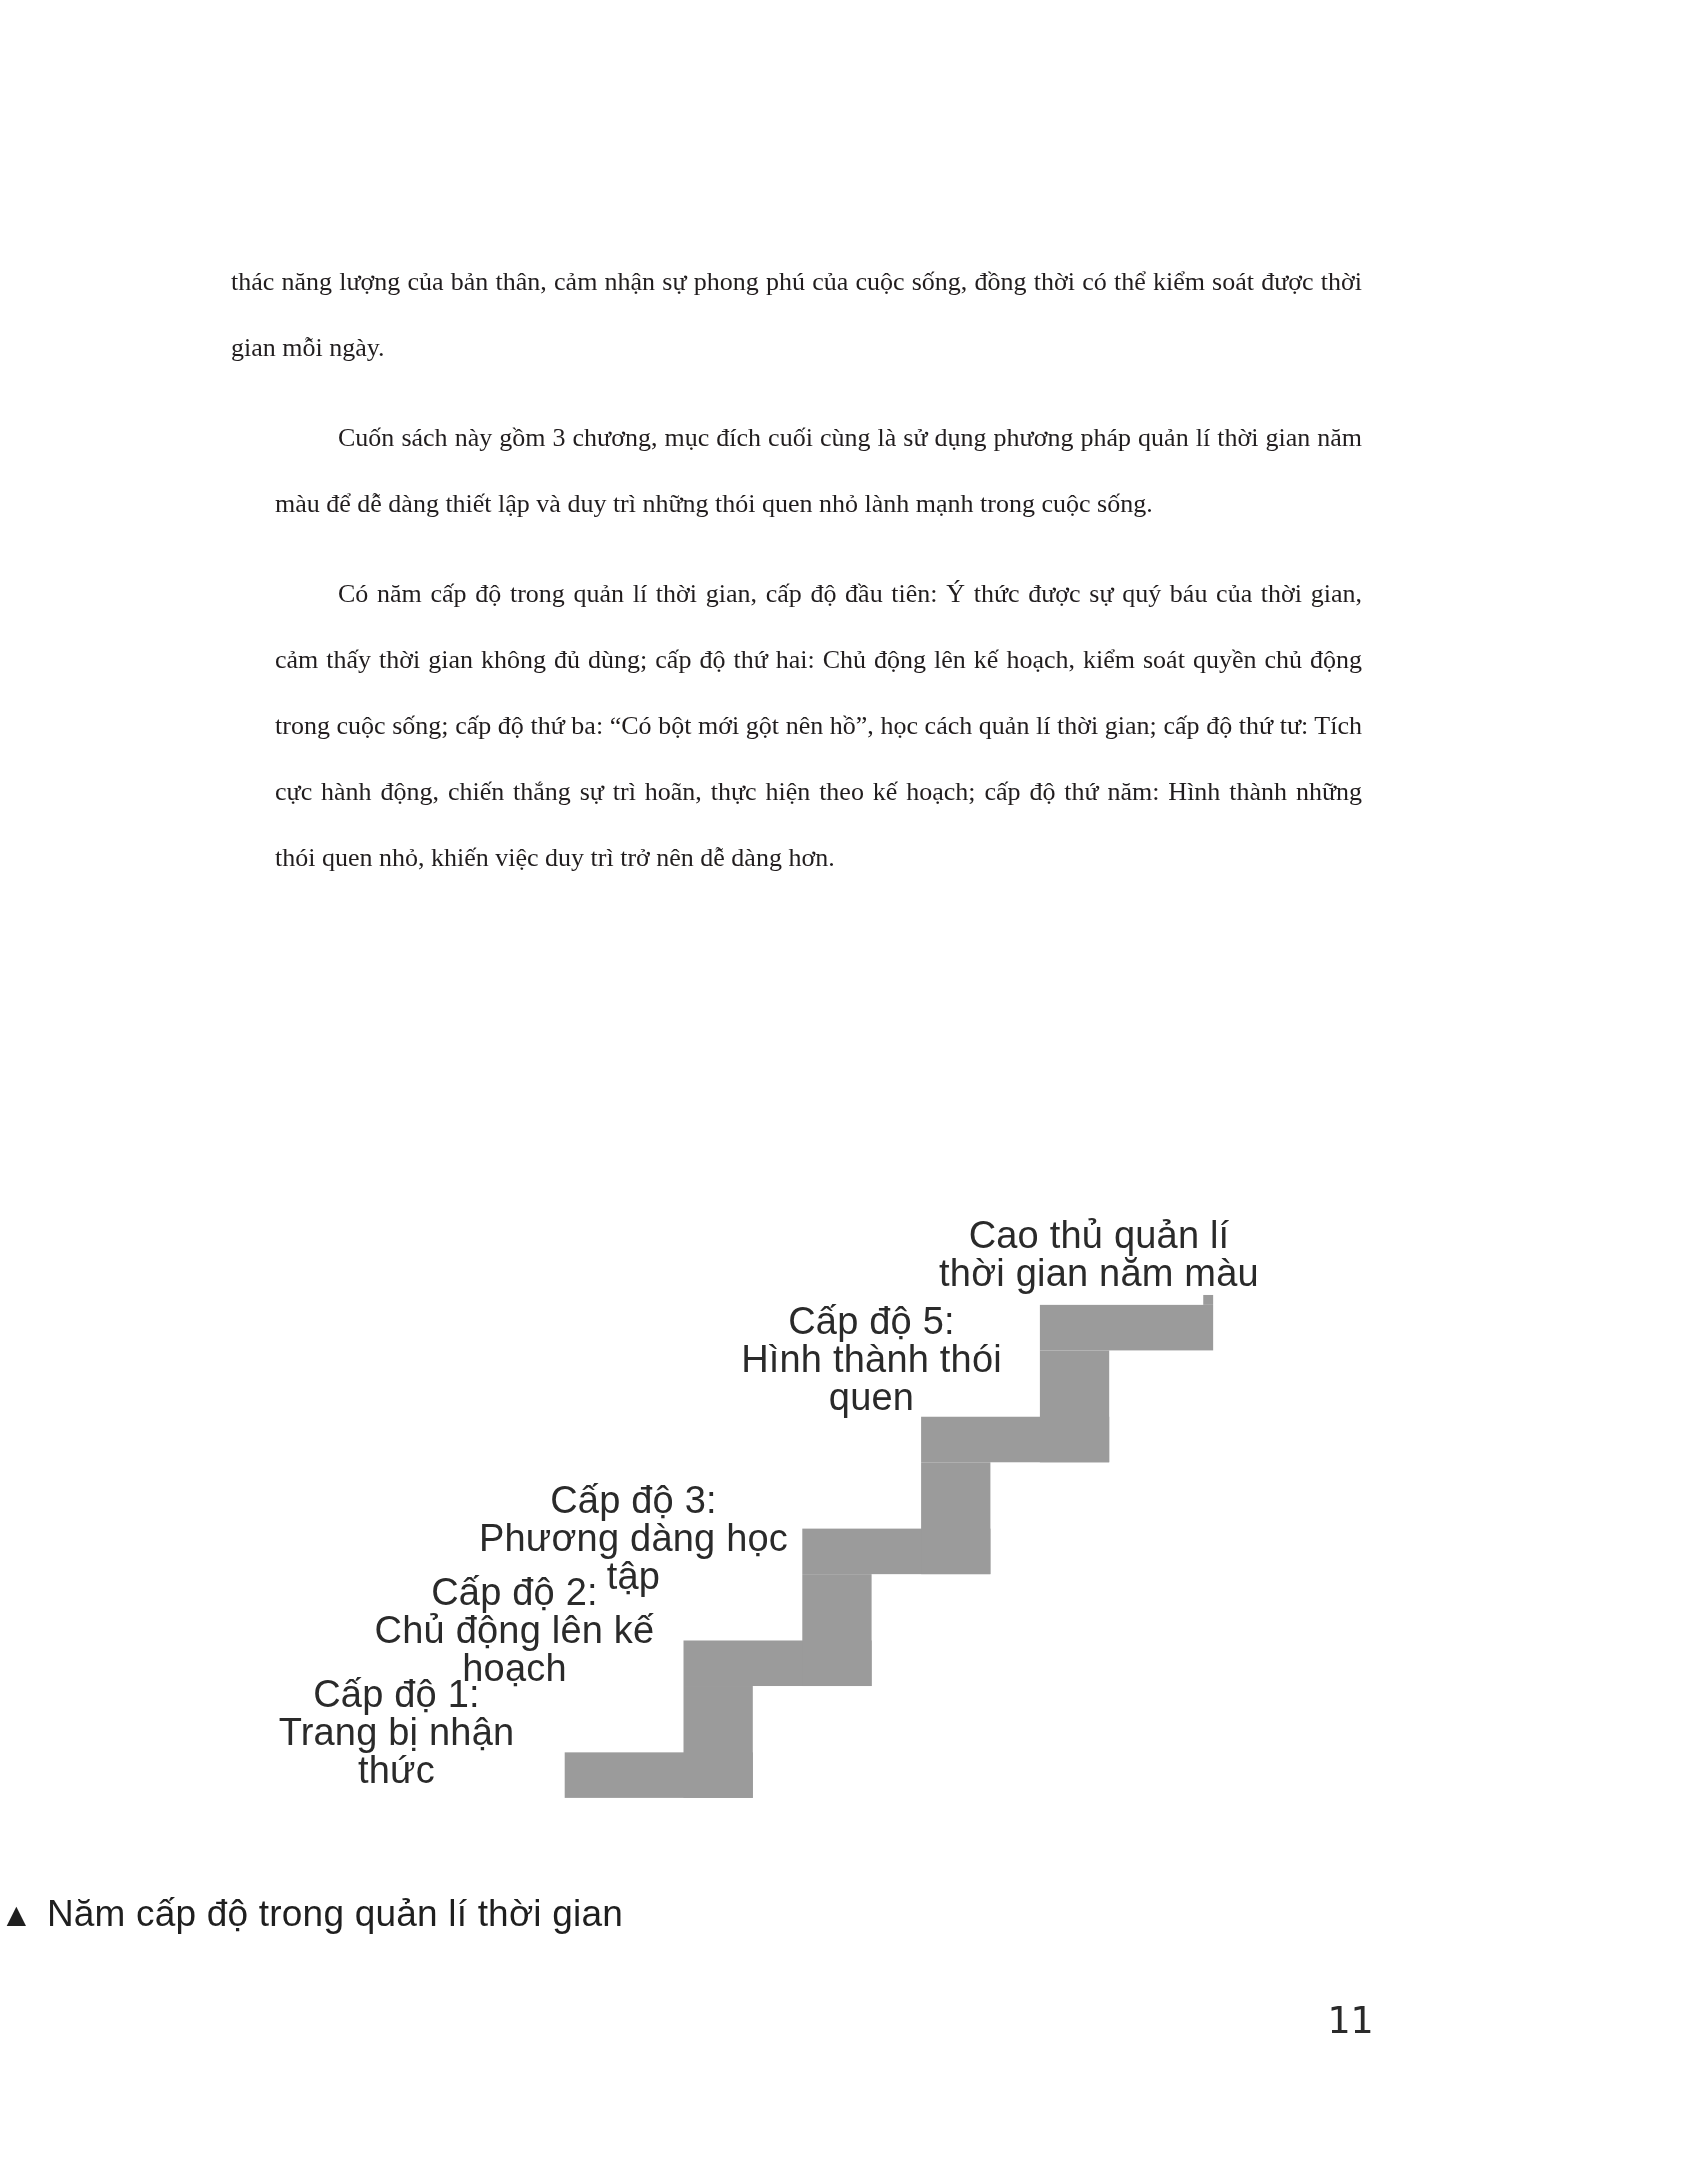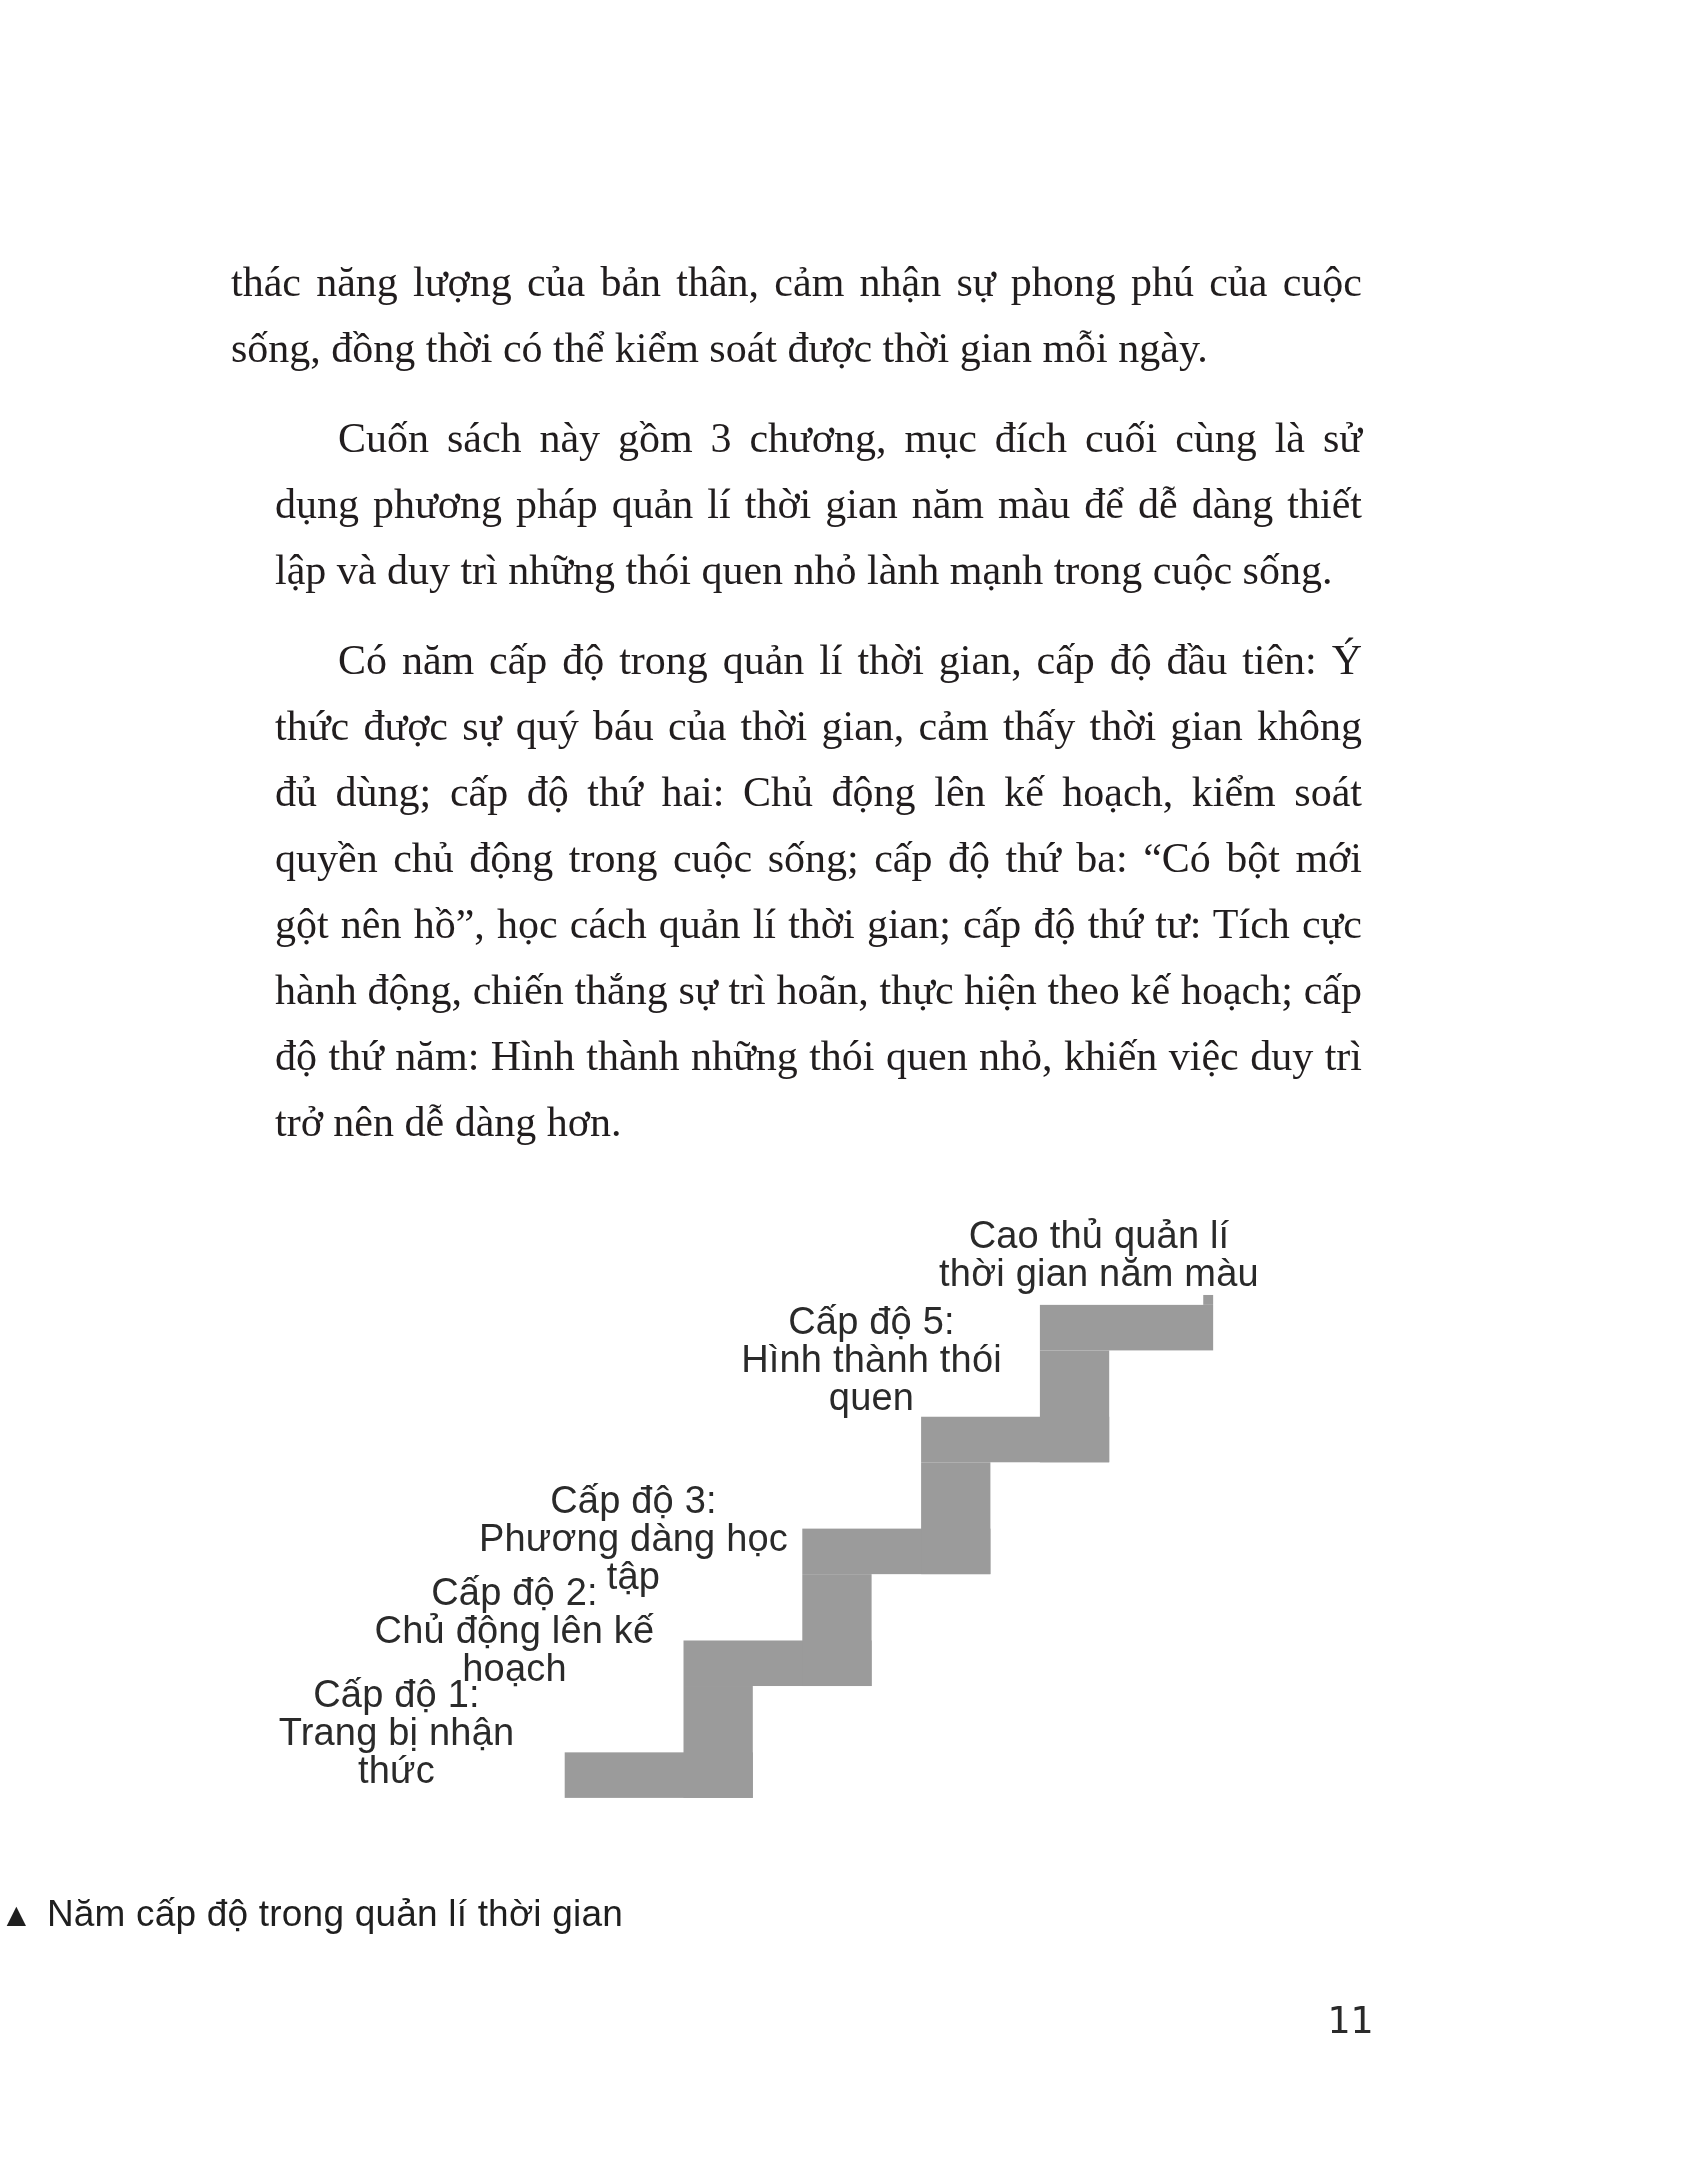--- a/index.html
+++ b/index.html
@@ -10,21 +10,21 @@
     background: #ffffff;
     overflow: hidden;
   }
   
   .body-text {
     position: absolute;
     left: 231px;
     top: 249px;
     width: 1131px;
     font-family: "Liberation Serif", "DejaVu Serif", serif;
-    font-size: 42px;
+    font-size: 26px;
     line-height: 66px;
     color: #211d1e;
     text-align: justify;
   }
   .body-text p { margin: 0 0 24px 0; }
   .body-text p.indent { text-indent: 63px; margin-left: 44px; }
 
   
   .stair-svg { position: absolute; left: 535px; top: 1277px; }
   .diagram-label {

